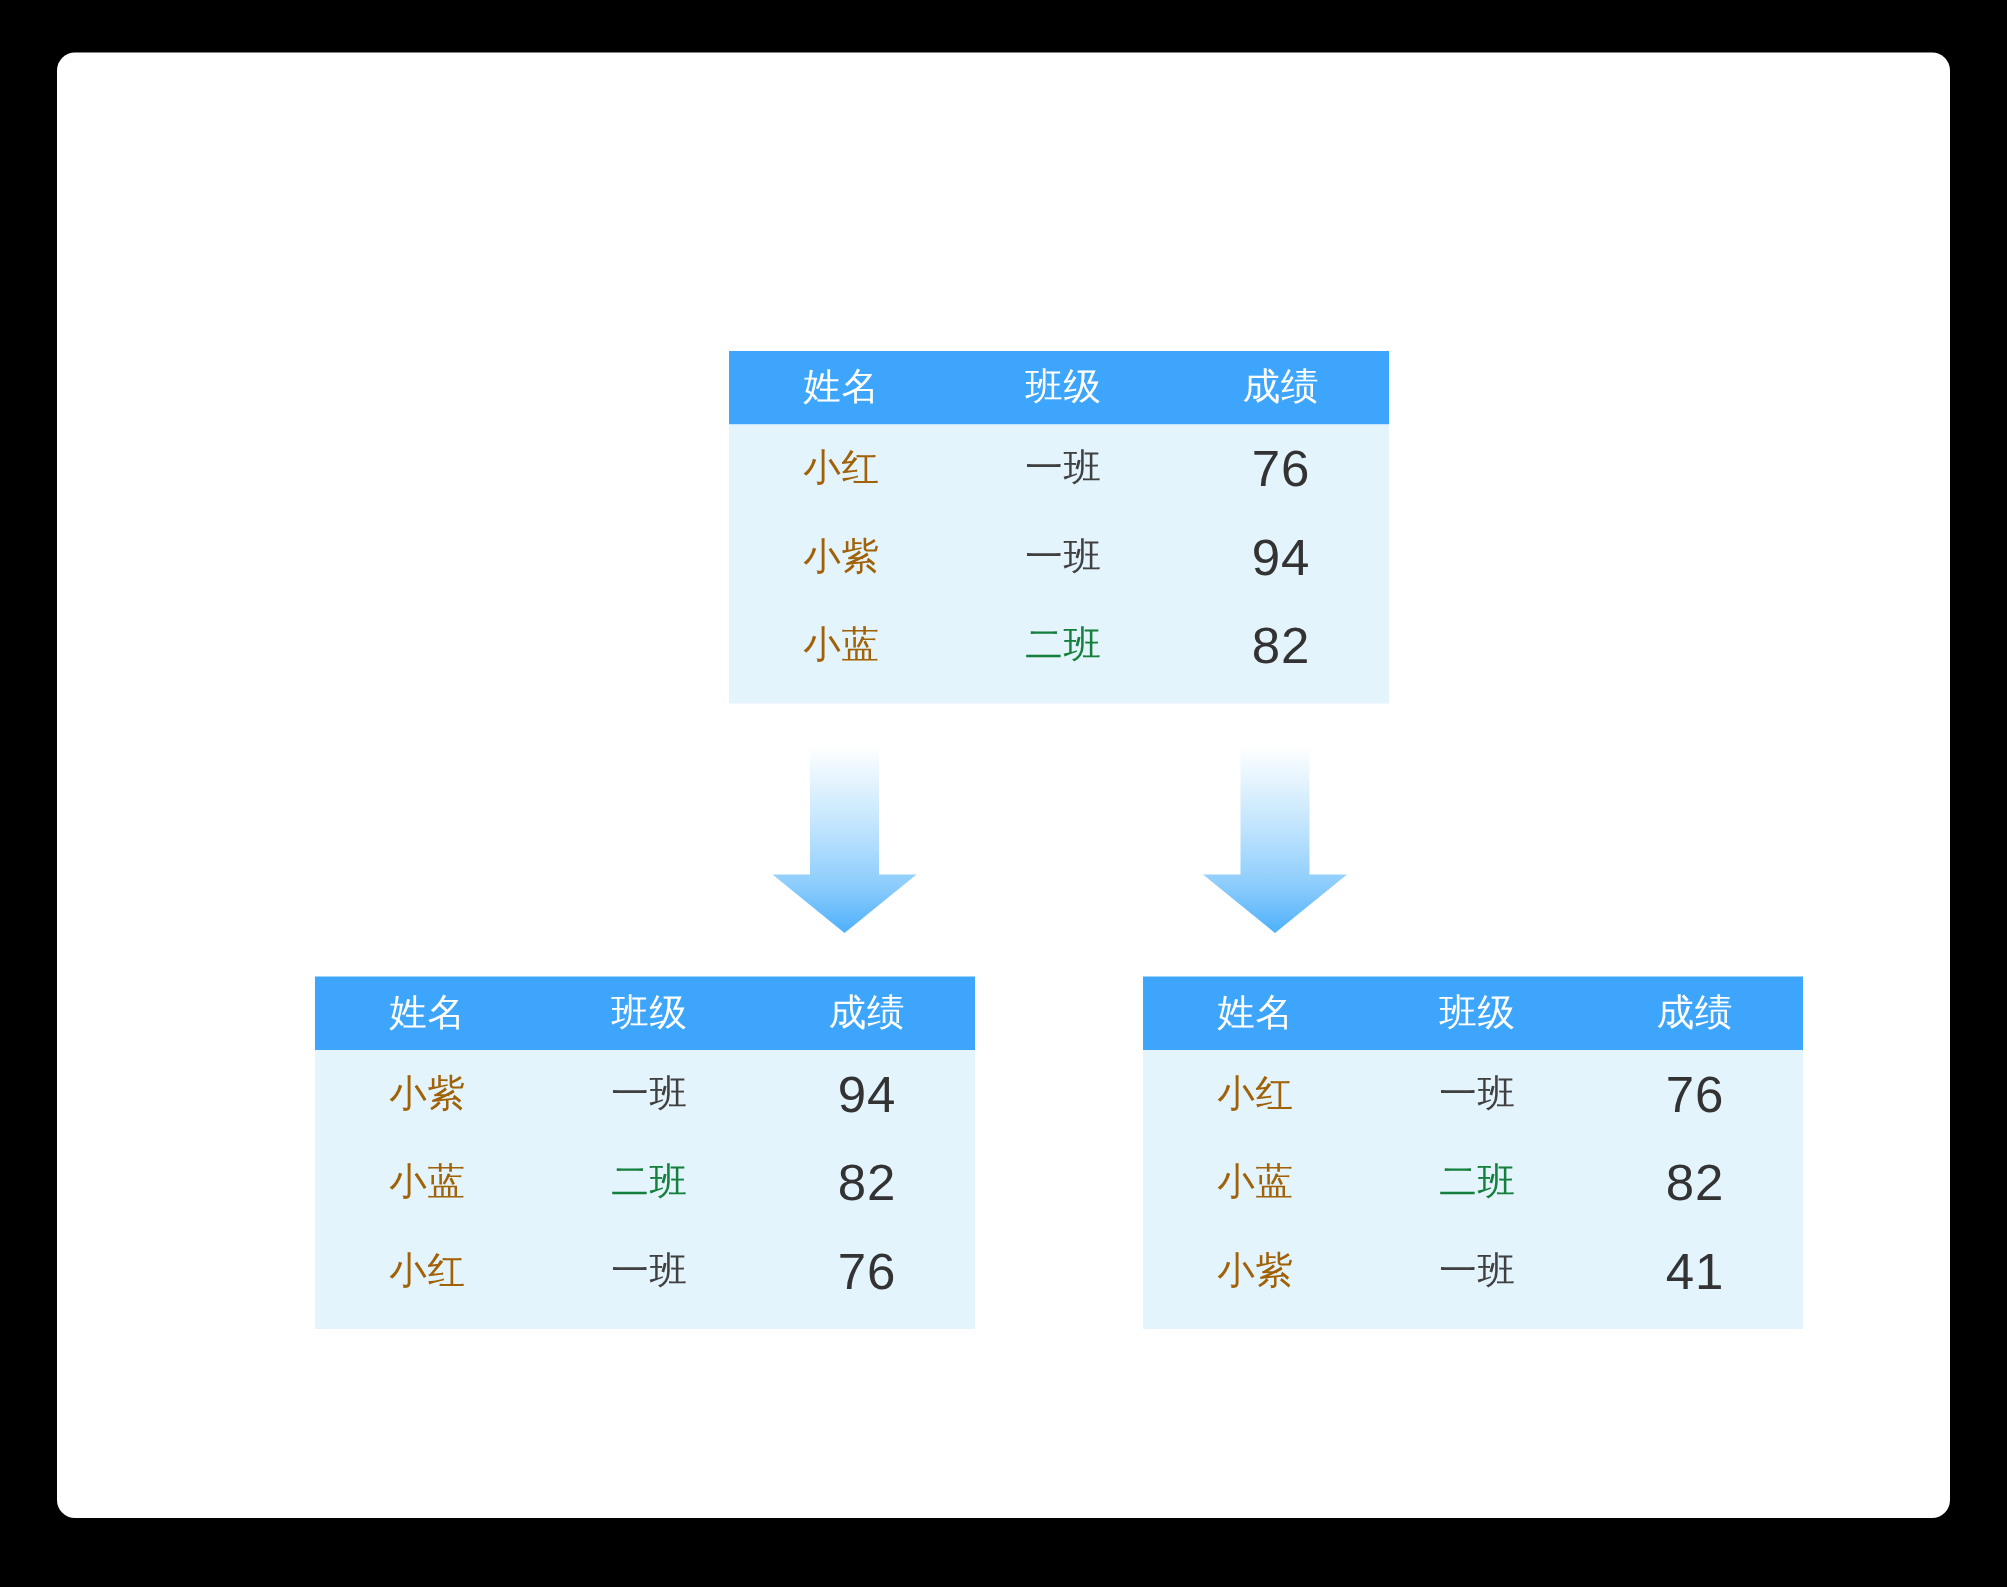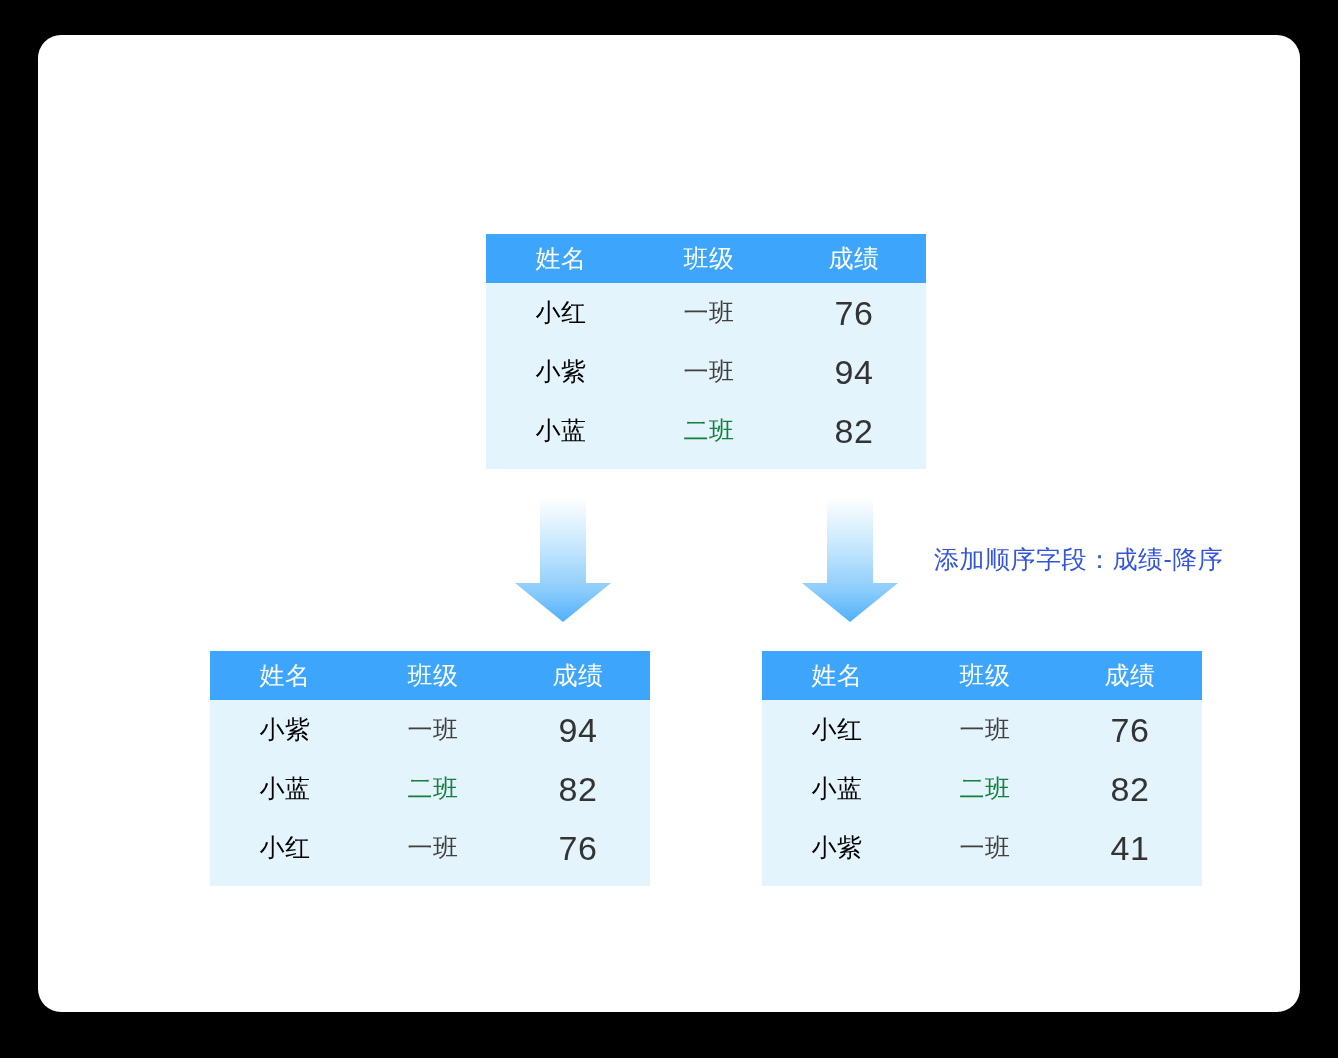--- a/index.html
+++ b/index.html
@@ -21,21 +21,21 @@
   }
 
   
   #card {
     position: absolute;
     left: 38px;
     top: 35px;
     width: 1262px;
     height: 977px;
     background: #ffffff;
-    border-radius: 23px;
+    border-radius: 12px;
   }
 
   
   .tbl {
     position: absolute;
   }
 
   .tbl-head {
     display: flex;
     background: #3DA5FB;
@@ -59,21 +59,21 @@
     font-size: 25px;
     line-height: 1;
     letter-spacing: 0.5px;
   }
 
   .tbl-head .cell {
     color: #ffffff;
     font-size: 25px;
   }
 
-  .c-name  { color: #000000; }
+  .c-name  { color: #a16207; }
   .c-class { color: #15803d; }
   .c-class.is-link { color: #404040; }
   .c-score { color: #333333; font-size: 34px; }
 
   
   .tbl-top .col0 { width: 150px; }
   .tbl-top .col1 { width: 146px; }
   .tbl-top .col2 { width: 144px; }
 
   
@@ -156,21 +156,20 @@
           <stop offset="0%" stop-color="#ffffff"></stop>
           <stop offset="12%" stop-color="#EEF8FE"></stop>
           <stop offset="45%" stop-color="#BEE3FD"></stop>
           <stop offset="75%" stop-color="#8BCCFC"></stop>
           <stop offset="100%" stop-color="#4EB0FA"></stop>
         </linearGradient>
       </defs>
       <path d="M25 0 L71 0 L71 86 L96 86 L48 125 L0 86 L25 86 Z" fill="url(#gradDesc)"></path>
     </svg>
 
-    <div class="caption" id="caption-desc">添加顺序字段：成绩-降序</div>
 
     <div class="tbl tbl-bot" id="table-asc">
       <div class="tbl-head">
         <div class="cell col0">姓名</div>
         <div class="cell col1">班级</div>
         <div class="cell col2">成绩</div>
       </div>
       <div class="tbl-body">
         <div class="trow">
           <div class="cell col0 c-name">小紫</div>

